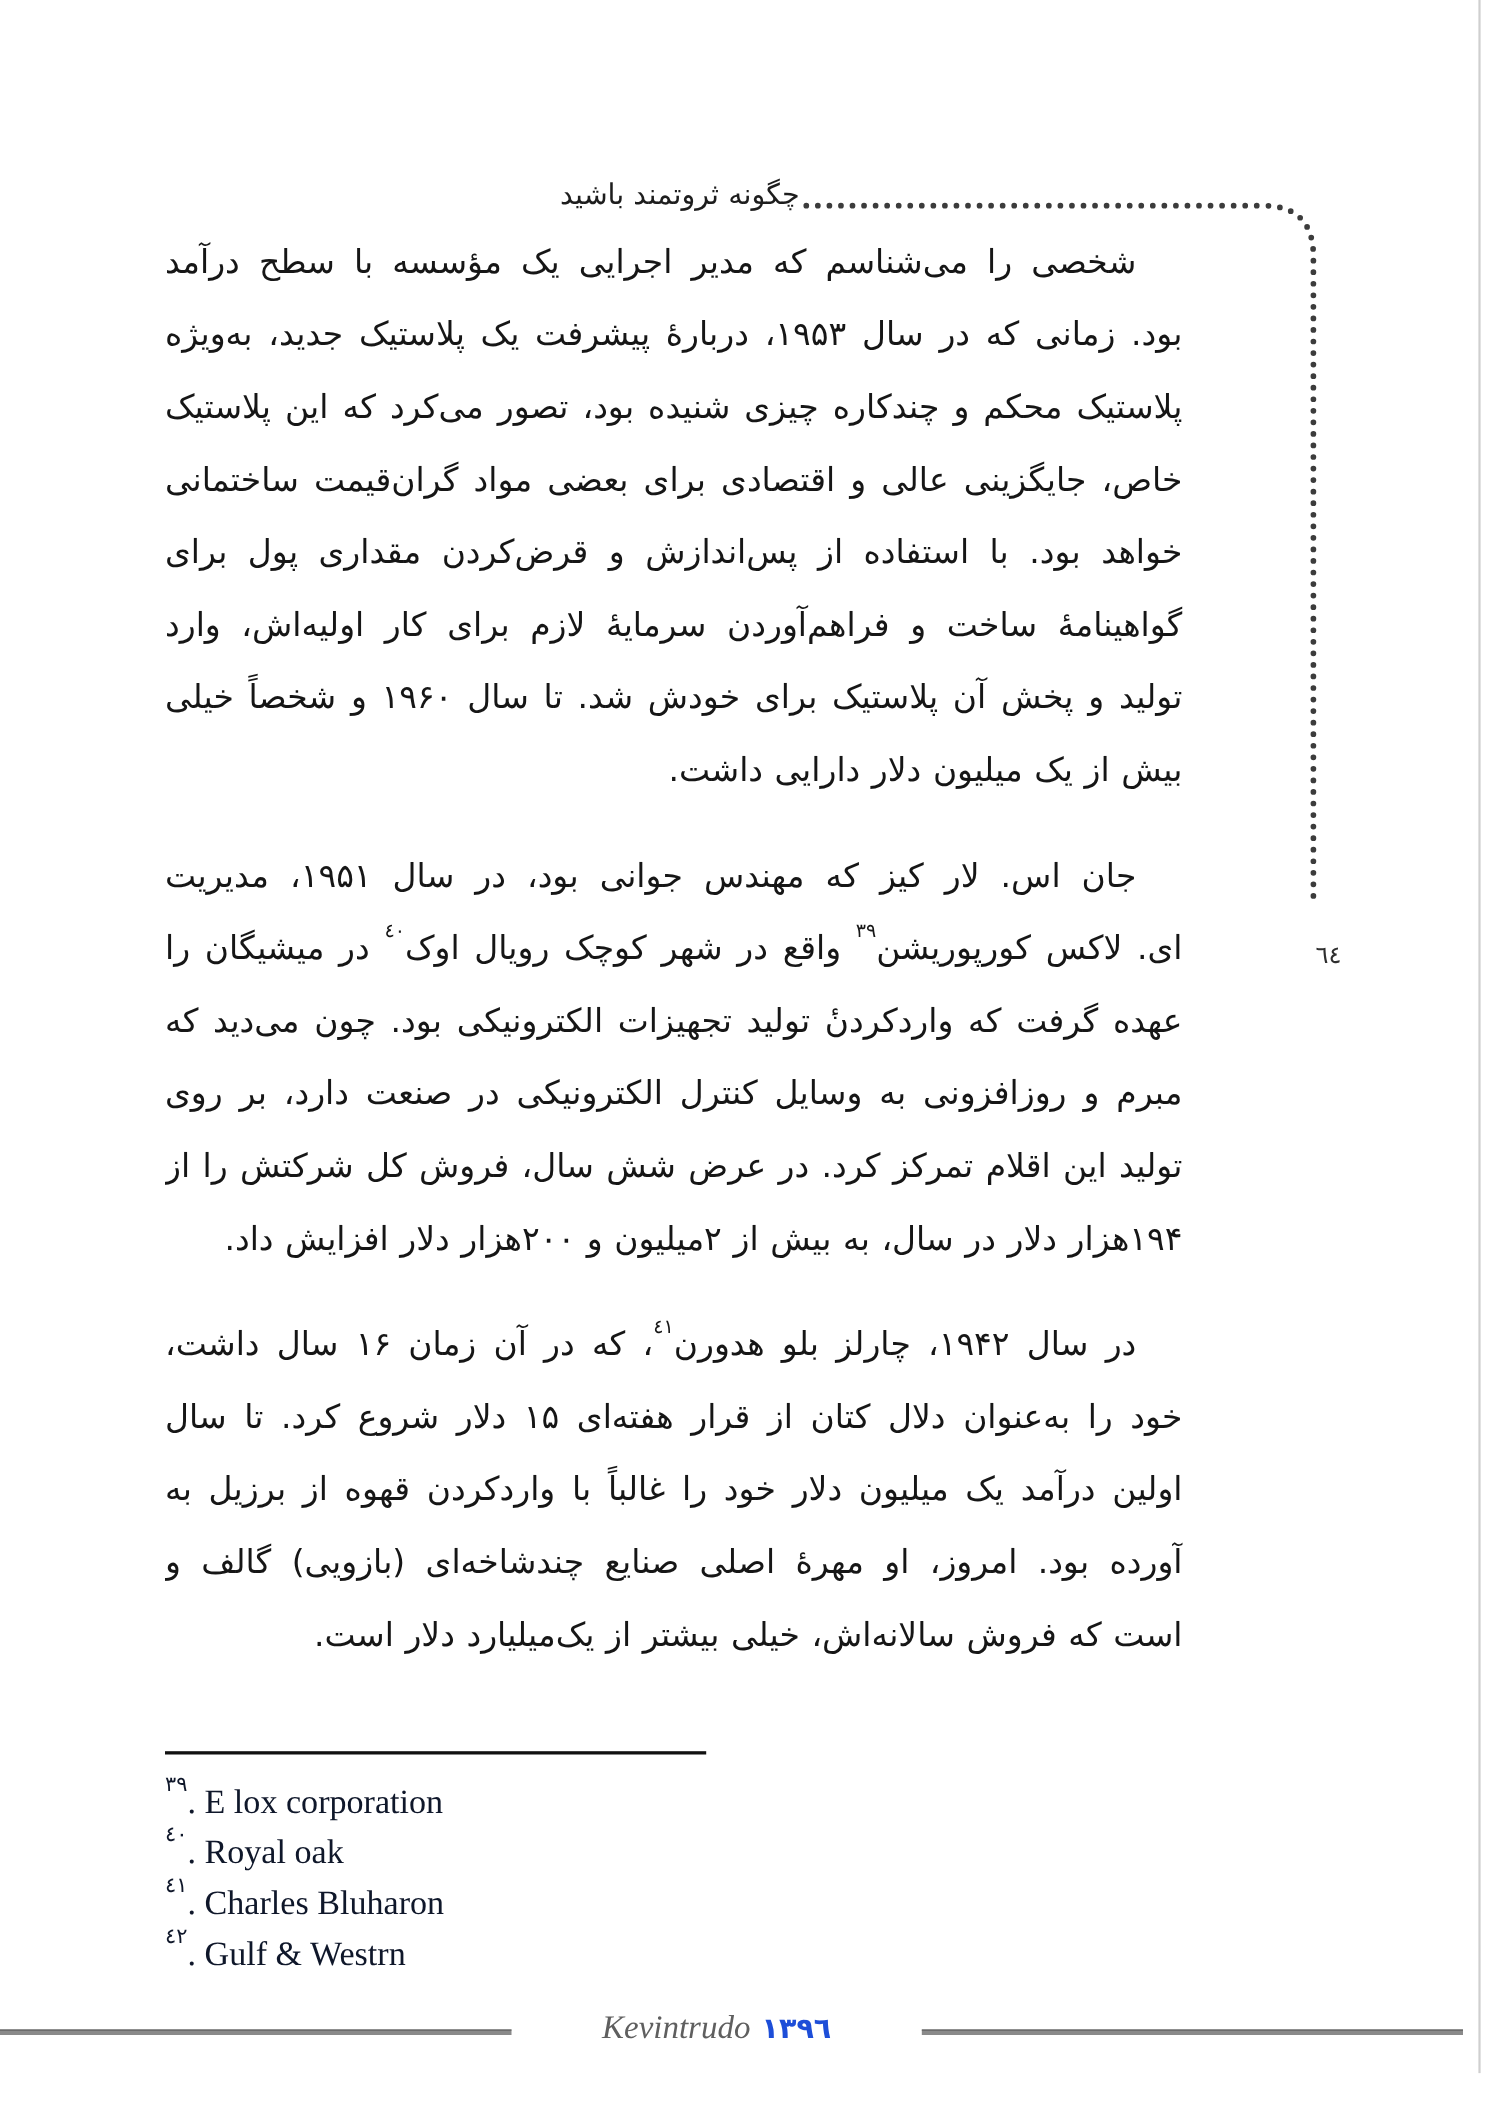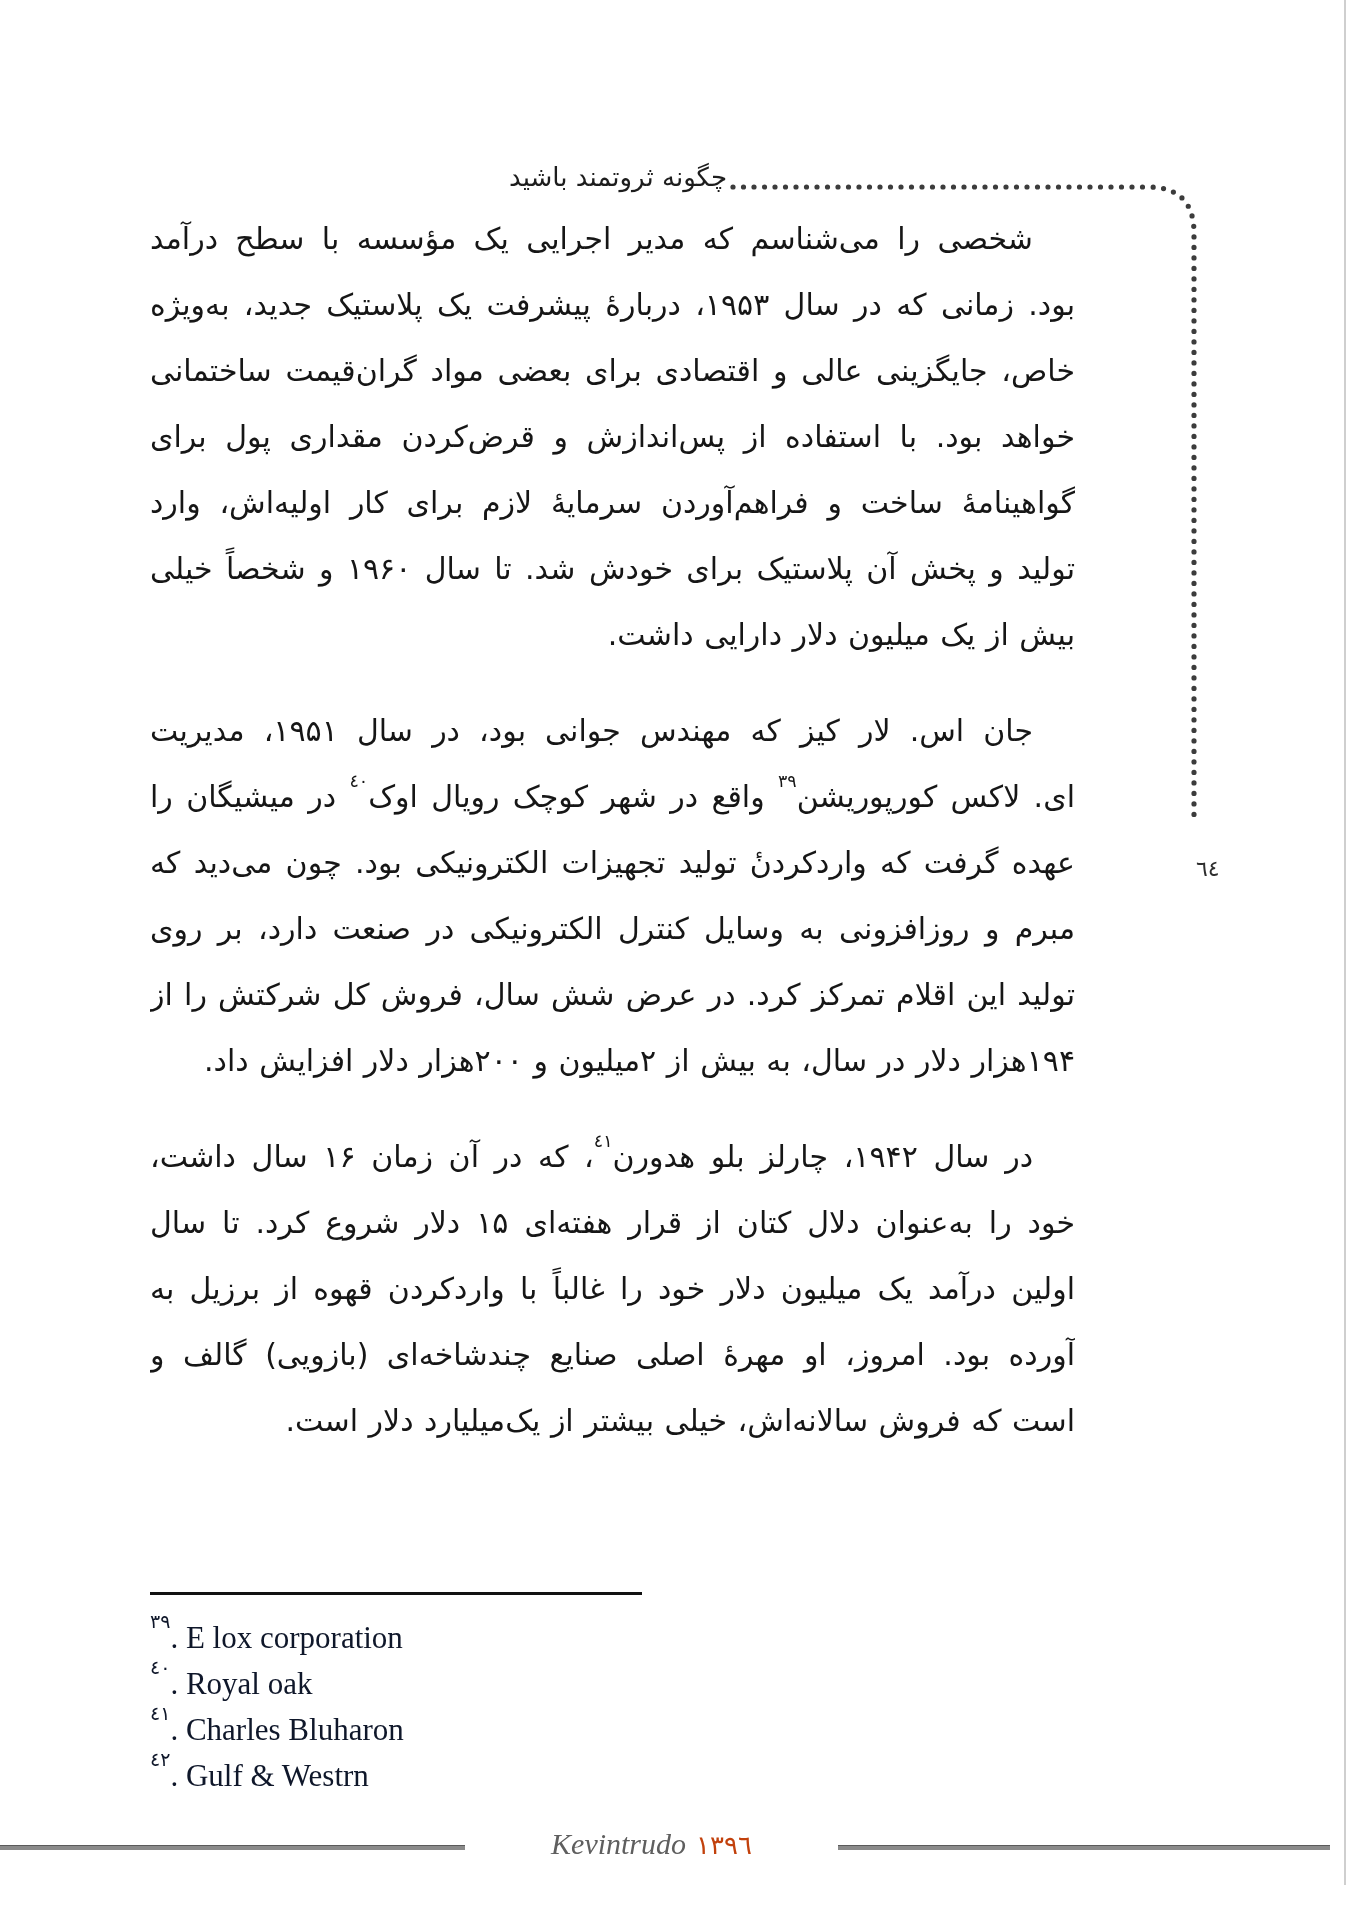--- a/index.html
+++ b/index.html
@@ -69,21 +69,21 @@
   .footer .rule.right{left:838px;width:492px;}
   .footer .caption{
     position:absolute;left:465px;top:0;width:373px;height:40px;
     text-align:center;line-height:40px;
     color:#5f5f5f;font-size:30px;
     font-family:"Liberation Serif","DejaVu Serif",serif;
   }
   .footer .caption .name{font-style:italic;margin-top:20px;}
   .footer .caption .year{
     font-family:"DejaVu Sans",sans-serif;font-size:26px;
-    margin-left:10px;color:#c2410c;
+    margin-left:10px;color:#1d4ed8;font-weight:bold;
   }
 </style>
 </head>
 <body>
 
 <div class="page">
 
   <div class="edge-line"></div>
 
   <div class="header">چگونه ثروتمند باشید</div>
@@ -91,20 +91,21 @@
   <svg class="dots-svg" width="1352" height="1920" viewBox="0 0 1352 1920">
     <path d="M 733 187 L 1148 187 Q 1194 187 1194 233 L 1194 818" fill="none" stroke="currentColor" stroke-width="5.2" stroke-dasharray="0 10.5" stroke-linecap="round"></path>
   </svg>
 
   <div class="page-number">٦٤</div>
 
   <div class="bodytext" id="body-text">
       <div class="para">
         <div class="bodyline first"><span>شخصی را می‌شناسم که مدیر اجرایی یک مؤسسه با سطح درآمد پایین</span></div>
         <div class="bodyline"><span>بود. زمانی که در سال ۱۹۵۳، دربارهٔ پیشرفت یک پلاستیک جدید، به‌ویژه</span></div>
+        <div class="bodyline"><span>پلاستیک محکم و چندکاره چیزی شنیده بود، تصور می‌کرد که این پلاستیک</span></div>
         <div class="bodyline"><span>خاص، جایگزینی عالی و اقتصادی برای بعضی مواد گران‌قیمت ساختمانی</span></div>
         <div class="bodyline"><span>خواهد بود. با استفاده از پس‌اندازش و قرض‌کردن مقداری پول برای خریدن</span></div>
         <div class="bodyline"><span>گواهینامهٔ ساخت و فراهم‌آوردن سرمایهٔ لازم برای کار اولیه‌اش، وارد کسب‌وکار</span></div>
         <div class="bodyline"><span>تولید و پخش آن پلاستیک برای خودش شد. تا سال ۱۹۶۰ و شخصاً خیلی</span></div>
         <div class="bodyline last"><span>بیش از یک میلیون دلار دارایی داشت.</span></div>
       </div>
       <div class="para">
         <div class="bodyline first"><span>جان اس. لار کیز که مهندس جوانی بود، در سال ۱۹۵۱، مدیریت شرکت</span></div>
         <div class="bodyline"><span>ای. لاکس کورپوریشن</span><sup>٣٩</sup><span> واقع در شهر کوچک رویال اوک</span><sup>٤٠</sup><span> در میشیگان را بر</span></div>
         <div class="bodyline"><span>عهده گرفت که واردکردنٔ تولید تجهیزات الکترونیکی بود. چون می‌دید که نیاز</span></div>

